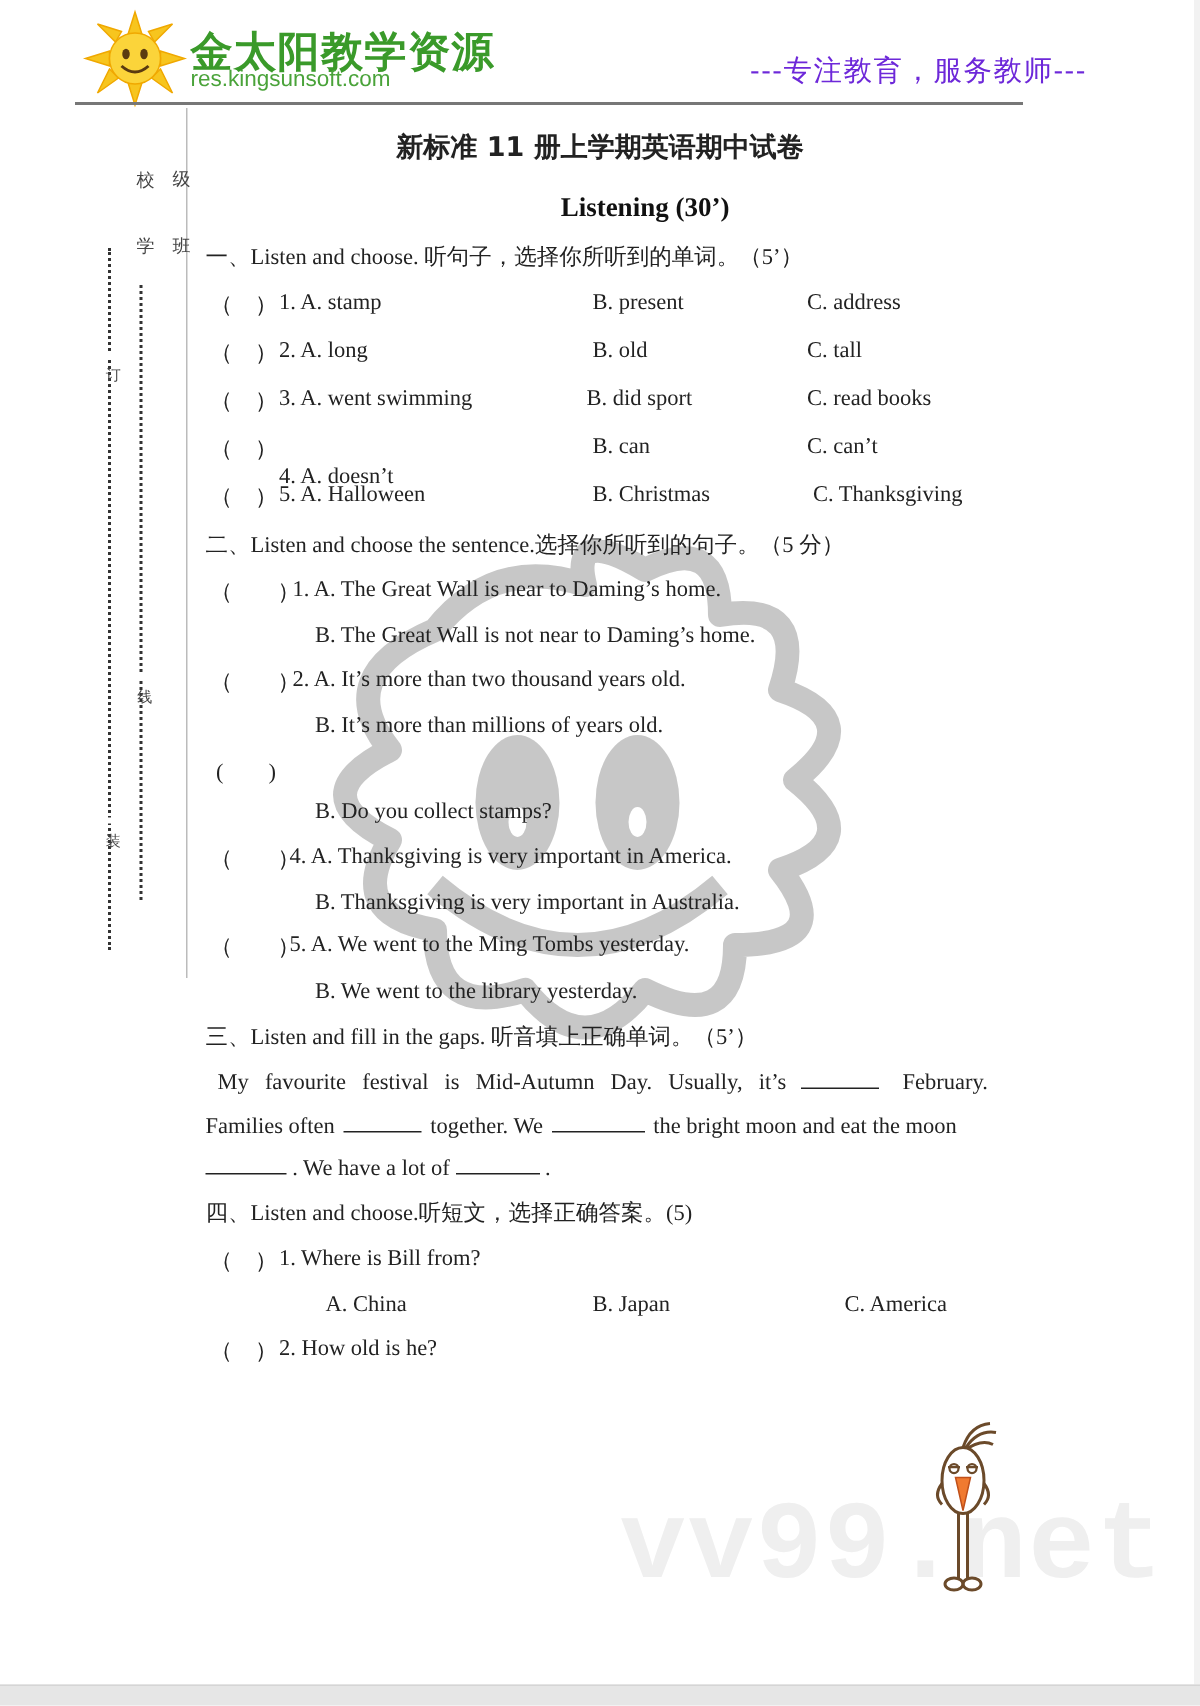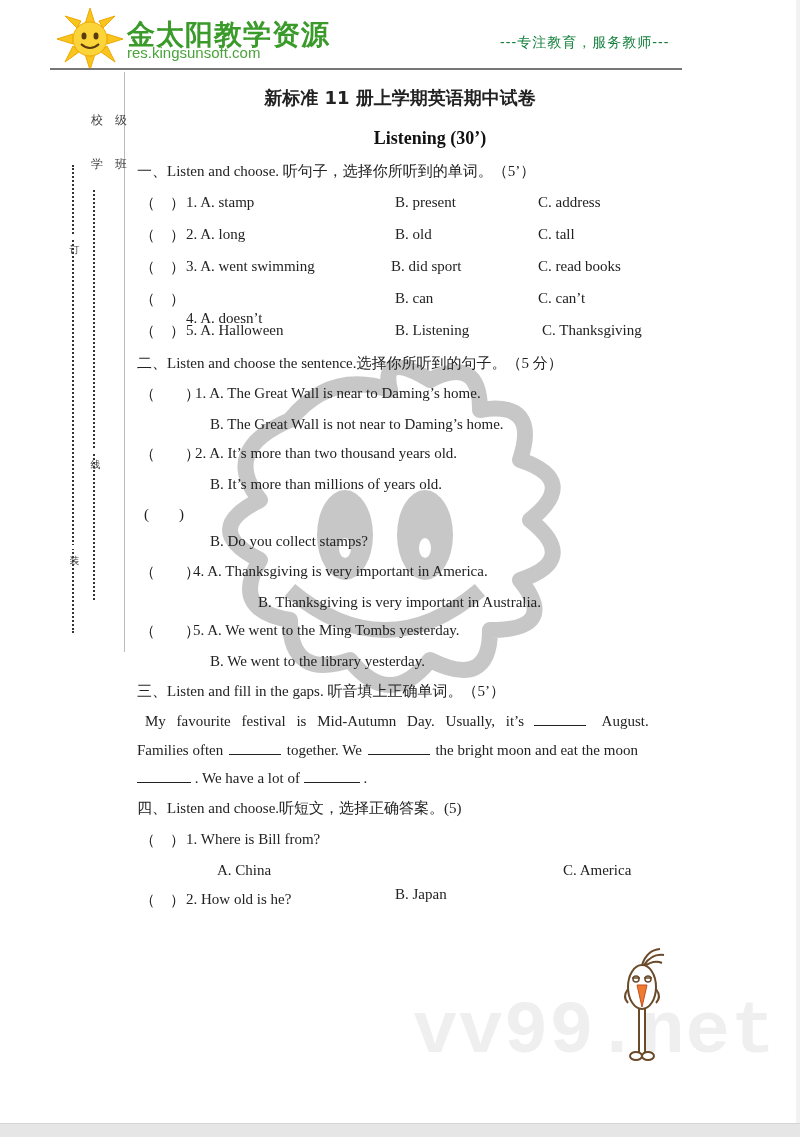--- a/index.html
+++ b/index.html
@@ -11,21 +11,21 @@
   }
   .page { position: absolute; left: 0; top: 0; width: 800px; height: 1137px; }
 
   
   .logo-sun { position: absolute; left: 55px; top: 6px; width: 70px; height: 66px; }
   .logo-cn { position: absolute; left: 127px; top: 16px; font-family: "DejaVu Sans", sans-serif;
     font-size: 28px; font-weight: bold; color: #3a9a2a; letter-spacing: 1px; white-space: nowrap; }
   .logo-url { position: absolute; left: 127px; top: 44px; font-family: "Liberation Sans", sans-serif;
     font-size: 15px; color: #4aa33a; white-space: nowrap; }
   .slogan { position: absolute; left: 500px; top: 34px; font-family: "DejaVu Serif", serif;
-    font-size: 14px; color: #15803d; white-space: nowrap; letter-spacing: 1px; }
+    font-size: 19px; color: #6d28d9; white-space: nowrap; letter-spacing: 1px; }
   .header-rule { position: absolute; left: 50px; top: 68px; width: 632px; height: 2px; background: #777; }
 
   
   .margin-vline { position: absolute; left: 124px; top: 72px; width: 1px; height: 580px; background: #bbb; }
   .dots { position: absolute; width: 0; border-left: 2px dotted #333; }
   .dots-outer { left: 72px; top: 165px; height: 468px; }
   .dots-inner { left: 93px; top: 190px; height: 410px; }
   .margin-label { position: absolute; font-size: 12px; color: #444; writing-mode: vertical-rl; }
   .ml-small { font-size: 10px; background: #fff; padding: 2px 0; }
 
@@ -116,69 +116,69 @@
   <div class="line" style="left:391px;top:258px;">B. did sport</div>
   <div class="line" style="left:538px;top:258px;">C. read books</div>
 
   <div class="line" style="left:140px;top:290px;">（　）</div>
   <div class="line" style="left:186px;top:290px;margin-top:20px;">4. A. doesn’t</div>
   <div class="line" style="left:395px;top:290px;">B. can</div>
   <div class="line" style="left:538px;top:290px;">C. can’t</div>
 
   <div class="line" style="left:140px;top:322px;">（　）</div>
   <div class="line" style="left:186px;top:322px;">5. A. Halloween</div>
-  <div class="line" style="left:395px;top:322px;">B. Listening</div>
+  <div class="line" style="left:395px;top:322px;">B. Christmas</div>
   <div class="line" style="left:542px;top:322px;">C. Thanksgiving</div>
 
   <div class="line sec" style="left:137px;top:354px;">二、Listen and choose the sentence.选择你所听到的句子。（5 分）</div>
 
   <div class="line" style="left:140px;top:385px;">（　　）</div>
   <div class="line" style="left:195px;top:385px;">1. A. The Great Wall is near to Daming’s home.</div>
   <div class="line" style="left:210px;top:416px;">B. The Great Wall is not near to Daming’s home.</div>
 
   <div class="line" style="left:140px;top:445px;">（　　）</div>
   <div class="line" style="left:195px;top:445px;">2. A. It’s more than two thousand years old.</div>
   <div class="line" style="left:210px;top:476px;">B. It’s more than millions of years old.</div>
 
   <div class="line" style="left:144px;top:505px;">(　　)</div>
   <div class="line" style="left:210px;top:533px;">B. Do you collect stamps?</div>
 
   <div class="line" style="left:140px;top:563px;">（　　）</div>
   <div class="line" style="left:193px;top:563px;">4. A. Thanksgiving is very important in America.</div>
-  <div class="line" style="left:210px;top:594px;margin-left:48px;">B. Thanksgiving is very important in Australia.</div>
+  <div class="line" style="left:210px;top:594px;">B. Thanksgiving is very important in Australia.</div>
 
   <div class="line" style="left:140px;top:622px;">（　　）</div>
   <div class="line" style="left:193px;top:622px;">5. A. We went to the Ming Tombs yesterday.</div>
   <div class="line" style="left:210px;top:653px;">B. We went to the library yesterday.</div>
 
   <div class="line sec" style="left:137px;top:682px;">三、Listen and fill in the gaps. 听音填上正确单词。（5’）</div>
   <div class="line" style="left:145px;top:713px;">
     <span style="word-spacing:7px;">My favourite festival is Mid-Autumn Day. Usually, it’s</span>
     <span class="blank" style="width:52px;margin:0 6px;"></span>
-    <span style="margin-left:6px;">August.</span>
+    <span style="margin-left:6px;">February.</span>
   </div>
   <div class="line" style="left:137px;top:770px;">
     <span class="blank" style="width:54px;"></span>
     <span>. We have a lot of</span>
     <span class="blank" style="width:56px;"></span>
     <span>.</span>
   </div>
   <div class="line" style="left:137px;top:742px;">
     <span>Families often</span>
     <span class="blank" style="width:52px;margin:0 2px;"></span>
     <span>together. We</span>
     <span class="blank" style="width:62px;margin:0 2px;"></span>
     <span>the bright moon and eat the moon</span>
   </div>
 
   <div class="line sec" style="left:137px;top:799px;">四、Listen and choose.听短文，选择正确答案。(5)</div>
   <div class="line" style="left:140px;top:831px;">（　）</div>
   <div class="line" style="left:186px;top:831px;">1. Where is Bill from?</div>
   <div class="line" style="left:217px;top:862px;">A. China</div>
-  <div class="line" style="left:395px;top:862px;margin-top:24px;">B. Japan</div>
+  <div class="line" style="left:395px;top:862px;">B. Japan</div>
   <div class="line" style="left:563px;top:862px;">C. America</div>
   <div class="line" style="left:140px;top:891px;">（　）</div>
   <div class="line" style="left:186px;top:891px;">2. How old is he?</div>
 
   <div class="wm-text">vv99.net</div>
   <svg class="bird" viewBox="0 0 60 120">
     <path d="M30 20 Q35 5 48 4 M32 20 Q40 8 52 10 M31 22 Q42 14 50 18" stroke="#6b4a2a" stroke-width="2" fill="none"></path>
     <ellipse cx="30" cy="42" rx="14" ry="22" fill="#fff" stroke="#6b4a2a" stroke-width="2"></ellipse>
     <circle cx="24" cy="34" r="3" fill="none" stroke="#6b4a2a" stroke-width="1.5"></circle>
     <circle cx="36" cy="34" r="3" fill="none" stroke="#6b4a2a" stroke-width="1.5"></circle>

